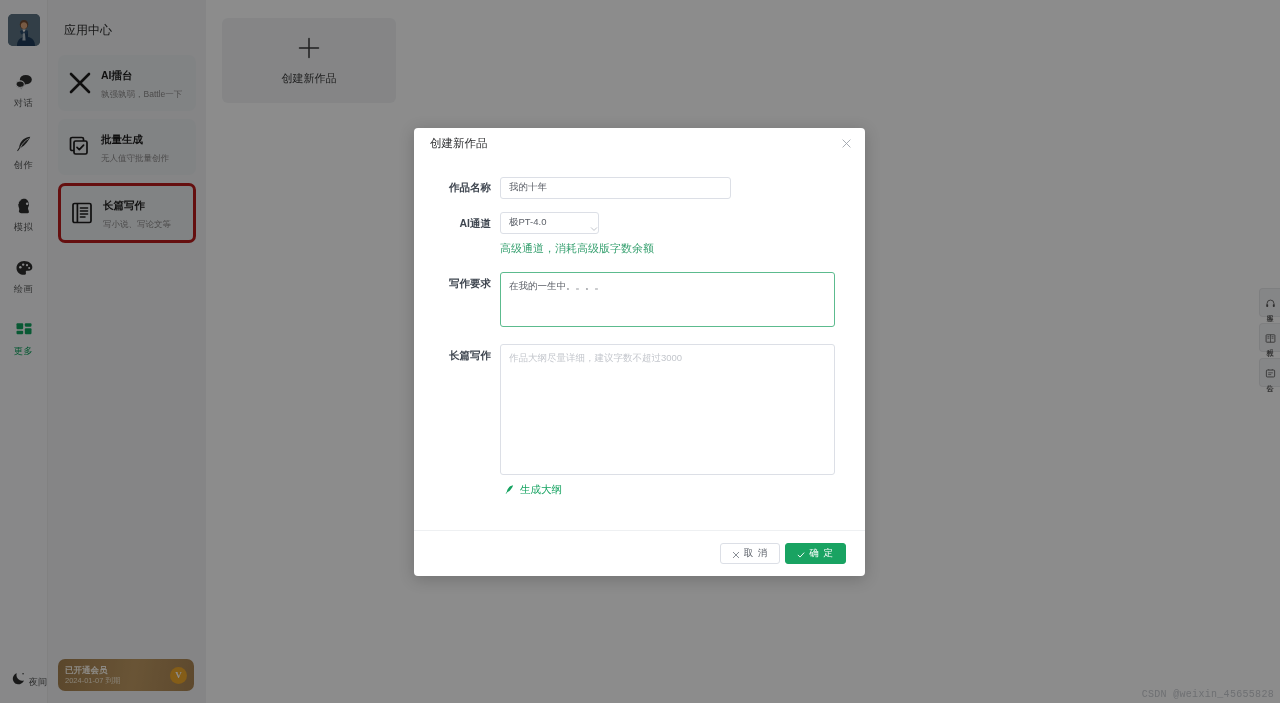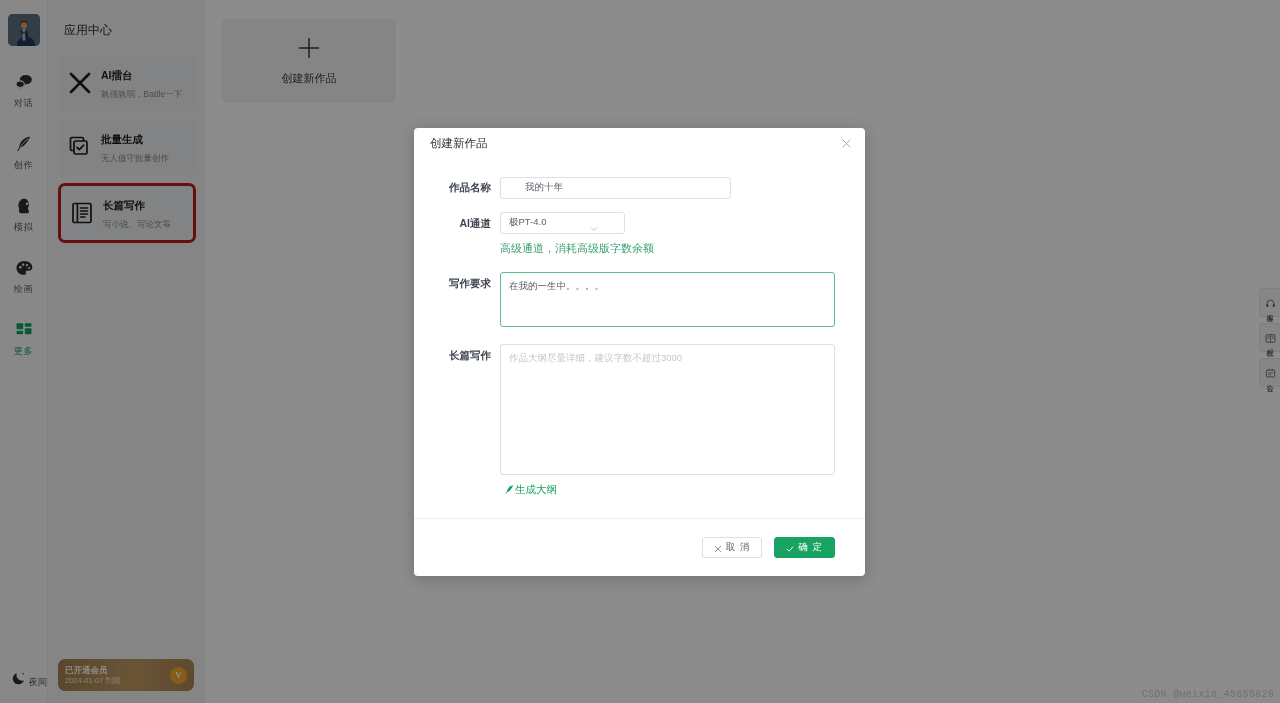--- a/index.html
+++ b/index.html
@@ -170,49 +170,49 @@
   }
   .modal-title { font-size: 11.5px; color: #303133; }
   .modal-close {
     position: absolute; right: 12px; top: 8px;
     width: 14px; height: 14px;
     display: flex; align-items: center; justify-content: center;
     cursor: pointer;
   }
   .modal-body { flex: 1; padding: 18px 20px 0 20px; }
   .modal-foot {
-    height: 58px;
+    height: 46px;
     border-top: 1px solid #eef0f2;
     display: flex; align-items: center; justify-content: flex-end;
-    padding-right: 30px; gap: 12px;
+    padding-right: 19px; gap: 5px;
   }
 
   .frow { display: flex; margin-bottom: 13px; }
   .flabel {
     width: 66px; flex: 0 0 66px;
     text-align: right;
     padding-right: 9px;
     font-size: 10.5px; color: #3f4650; font-weight: 700;
     line-height: 22px;
   }
   .fctl { flex: 1; }
 
   .inp {
     width: 231px; height: 22px;
     border: 1px solid #dcdfe6;
     border-radius: 3px;
-    padding: 0 24px;
+    padding: 0 8px;
     font-size: 9.5px; color: #5c6068;
     font-family: "Liberation Sans", sans-serif;
     background: #fff;
     outline: none;
   }
   .sel-wrap { position: relative; width: 105px; }
   .sel {
-    width: 125px; height: 22px;
+    width: 99px; height: 22px;
     border: 1px solid #dcdfe6; border-radius: 3px;
     padding: 0 20px 0 8px;
     font-size: 9.5px; color: #5c6068;
     display: flex; align-items: center;
     background: #fff; cursor: pointer;
   }
   .sel-caret {
     position: absolute; right: 7px; top: 7px;
     width: 8px; height: 8px; pointer-events: none;
   }
@@ -228,21 +228,21 @@
     resize: none; outline: none;
     line-height: 1.5;
     background: #fff;
   }
   .ta.focused { border-color: #5cbb8e; }
   .ta.req { height: 55px; }
   .ta.outline { height: 131px; }
   .ta::placeholder { color: #c3c6cc; }
 
   .genlink {
-    display: inline-flex; align-items: center; 
+    display: inline-flex; align-items: center; gap: 5px;
     margin-left: 4px; margin-top: 4px;
     color: #16a361; font-size: 10.5px; cursor: pointer;
   }
   .genlink .gl-ico { width: 11px; height: 11px; display: block; }
 
   .btn {
     display: inline-flex; align-items: center; justify-content: center; gap: 4px;
     height: 21px; padding: 0 11px;
     border-radius: 3px;
     font-size: 9.5px; cursor: pointer;

